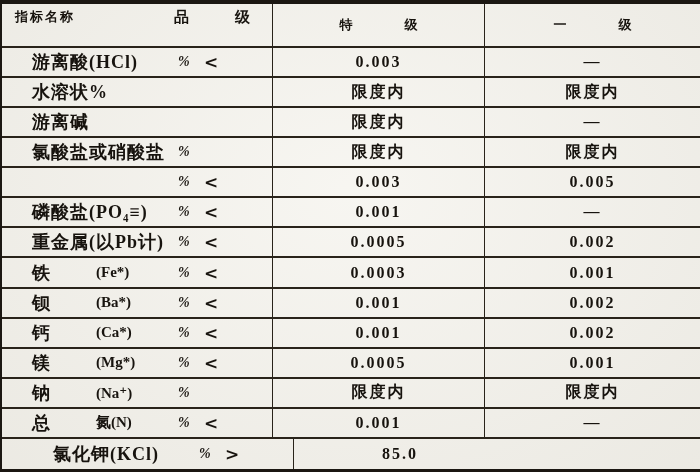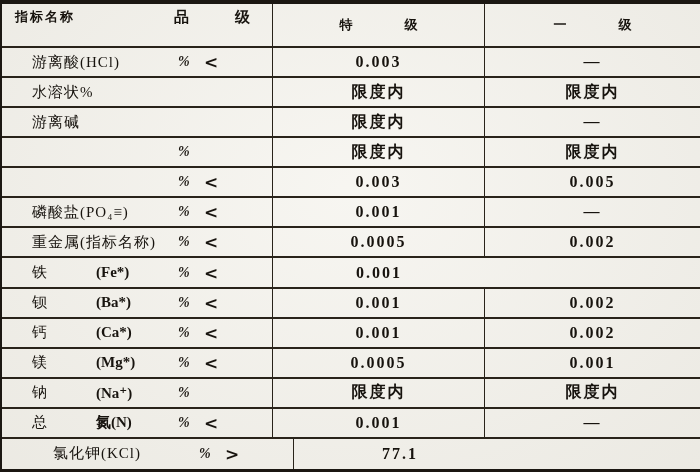--- a/index.html
+++ b/index.html
@@ -57,21 +57,21 @@
   .hdr .grade-cell { justify-content: center; }
   .grade-label {
     font-size: 13px; font-weight: bold;
     letter-spacing: 52px; margin-right: -52px;
     white-space: nowrap;
   }
 
   
   .n {
     margin-left: 30px;
-    font-size: 15px; font-weight: normal;
+    font-size: 18px; font-weight: bold;
     letter-spacing: 1px;
     white-space: nowrap;
   }
   .f {
     position: absolute; left: 94px;
     font-size: 15px; font-weight: bold;
     white-space: nowrap;
     text-align: center;
   }
   .u {
@@ -140,20 +140,21 @@
       <span class="f"></span>
       <span class="u"></span>
       <span class="op"></span>
     </div>
     <div class="cell val-cell">限度内</div>
     <div class="cell val-cell">—</div>
   </div>
 
   <div class="row">
     <div class="cell name-cell">
+      <span class="n">氯酸盐或硝酸盐</span>
       <span class="f"></span>
       <span class="u">%</span>
       <span class="op"></span>
     </div>
     <div class="cell val-cell">限度内</div>
     <div class="cell val-cell">限度内</div>
   </div>
 
   <div class="row">
     <div class="cell name-cell">
@@ -171,36 +172,37 @@
       <span class="f"></span>
       <span class="u">%</span>
       <span class="op">&lt;</span>
     </div>
     <div class="cell val-cell">0.001</div>
     <div class="cell val-cell">—</div>
   </div>
 
   <div class="row">
     <div class="cell name-cell">
-      <span class="n">重金属(指标名称)</span>
+      <span class="n">重金属(以Pb计)</span>
       <span class="f"></span>
       <span class="u">%</span>
       <span class="op">&lt;</span>
     </div>
     <div class="cell val-cell">0.0005</div>
     <div class="cell val-cell">0.002</div>
   </div>
 
   <div class="row">
     <div class="cell name-cell">
       <span class="n">铁</span>
       <span class="f">(Fe*)</span>
       <span class="u">%</span>
       <span class="op">&lt;</span>
     </div>
+    <div class="cell val-cell">0.0003</div>
     <div class="cell val-cell">0.001</div>
   </div>
 
   <div class="row">
     <div class="cell name-cell">
       <span class="n">钡</span>
       <span class="f">(Ba*)</span>
       <span class="u">%</span>
       <span class="op">&lt;</span>
     </div>
@@ -252,16 +254,16 @@
     <div class="cell val-cell">—</div>
   </div>
 
   <div class="row">
     <div class="cell name-cell">
       <span class="n">氯化钾(KCl)</span>
       <span class="f"></span>
       <span class="u">%</span>
       <span class="op">&gt;</span>
     </div>
-    <div class="cell val-cell">77.1</div>
+    <div class="cell val-cell">85.0</div>
   </div>
 </div>
 </div>
 
 </body></html>

